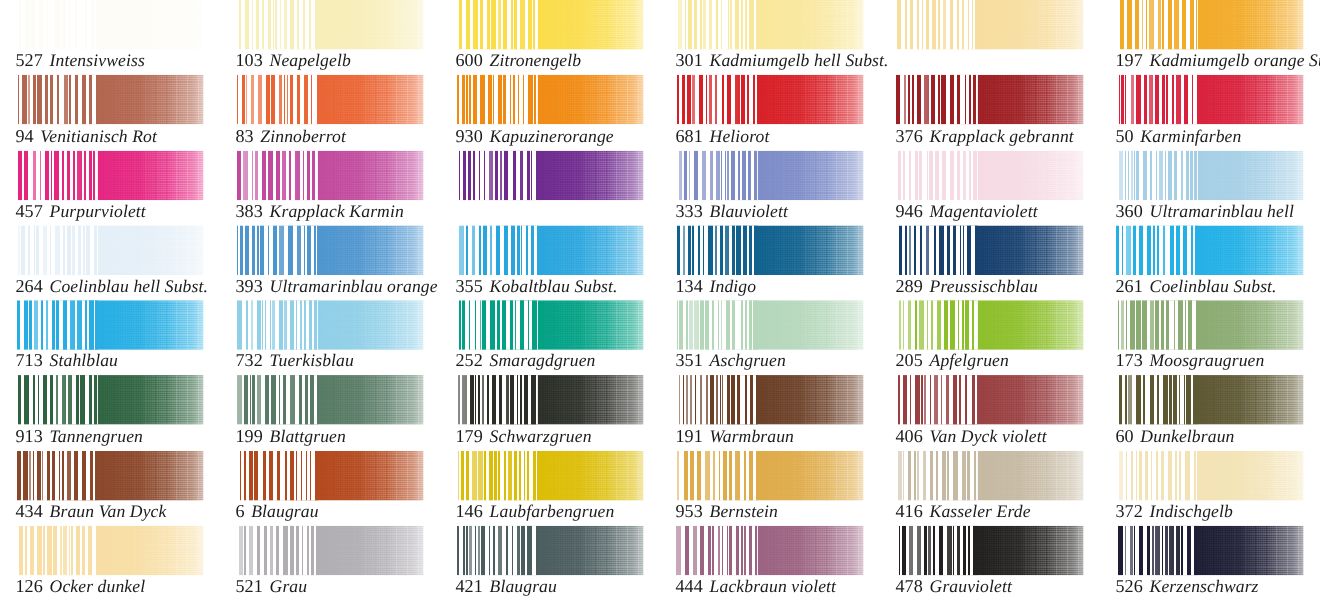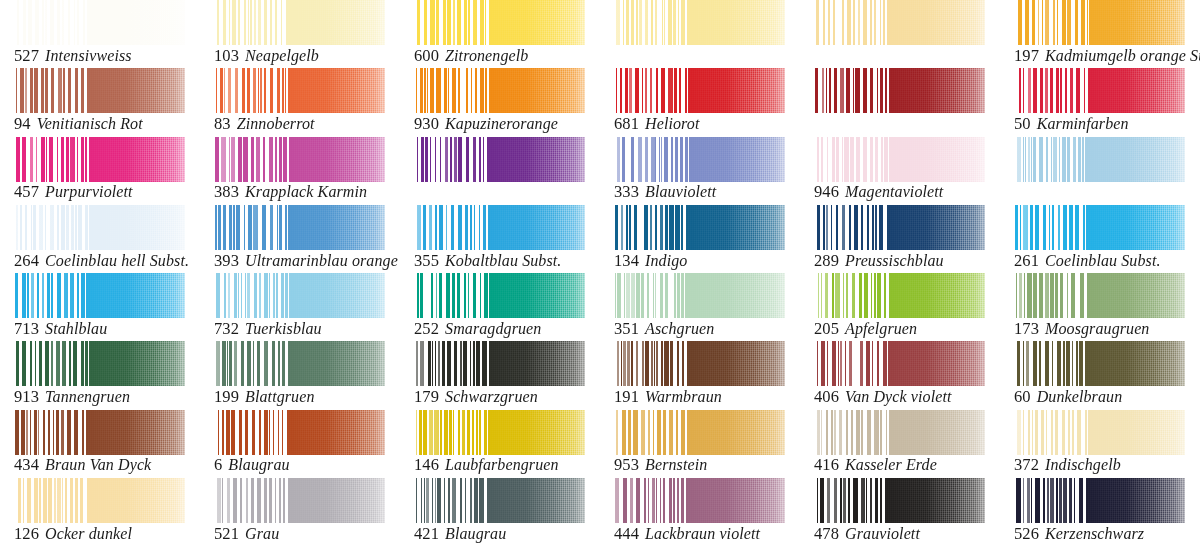--- a/index.html
+++ b/index.html
@@ -114,20 +114,21 @@
           <div class="grain" style="background: repeating-linear-gradient(90deg, rgba(255, 255, 255, 0) 0px, rgba(255, 255, 255, 0) 1px, rgba(255, 255, 255, 0.3) 1px, rgba(255, 255, 255, 0.3) 2px), repeating-linear-gradient(0deg, rgba(255, 255, 255, 0) 0px, rgba(255, 255, 255, 0) 1px, rgba(255, 255, 255, 0.22) 1px, rgba(255, 255, 255, 0.22) 2px); mask-image: linear-gradient(90deg, rgba(0, 0, 0, 0) 0%, rgba(0, 0, 0, 0.25) 45%, rgba(0, 0, 0, 0.9) 80%, rgb(0, 0, 0) 100%);"></div>
         </div>
         <div class="caption"><span class="num">600</span><span class="nm">Zitronengelb</span></div>
       </div>
       <div class="cell">
         <div class="swatch" title="Kadmiumgelb hell Subst.">
           <div class="body" style="background: linear-gradient(90deg, rgb(255, 255, 255) 0%, rgb(255, 255, 255) 1%, rgb(249, 231, 154) 40%, rgb(249, 231, 154) 66%, rgba(249, 231, 154, 0.92) 82%, rgba(249, 231, 154, 0.72) 94%, rgba(249, 231, 154, 0.45) 100%);"></div>
           <div class="streaks" style="background: linear-gradient(90deg, rgb(255, 255, 255) 0%, rgb(255, 255, 255) 3.25%, rgba(249, 231, 154, 0.55) 3.25%, rgba(249, 231, 154, 0.55) 7.53%, rgb(255, 255, 255) 7.53%, rgb(255, 255, 255) 11.59%, rgb(249, 231, 154) 11.59%, rgb(249, 231, 154) 13.25%, rgb(255, 255, 255) 13.25%, rgb(255, 255, 255) 15.34%, rgb(249, 231, 154) 15.34%, rgb(249, 231, 154) 19.72%, rgb(255, 255, 255) 19.72%, rgb(255, 255, 255) 22.27%, rgb(249, 231, 154) 22.27%, rgb(249, 231, 154) 26.69%, rgb(255, 255, 255) 26.69%, rgb(255, 255, 255) 29.48%, rgb(249, 231, 154) 29.48%, rgb(249, 231, 154) 31.7%, rgb(255, 255, 255) 31.7%, rgb(255, 255, 255) 33.4%, rgba(249, 231, 154, 0.55) 33.4%, rgba(249, 231, 154, 0.55) 37.12%, rgb(255, 255, 255) 37.12%, rgb(255, 255, 255) 41.26%, rgba(249, 231, 154, 0.55) 41.26%, rgba(249, 231, 154, 0.55) 44.85%, rgb(255, 255, 255) 44.85%, rgb(255, 255, 255) 49.41%, rgb(249, 231, 154) 49.41%, rgb(249, 231, 154) 52.01%, rgb(255, 255, 255) 52.01%, rgb(255, 255, 255) 55.22%, rgba(249, 231, 154, 0.55) 55.22%, rgba(249, 231, 154, 0.55) 56.9%, rgb(255, 255, 255) 56.9%, rgb(255, 255, 255) 59.55%, rgb(249, 231, 154) 59.55%, rgb(249, 231, 154) 60.59%, rgb(255, 255, 255) 60.59%, rgb(255, 255, 255) 63.43%, rgb(249, 231, 154) 63.43%, rgb(249, 231, 154) 64.91%, rgb(255, 255, 255) 64.91%, rgb(255, 255, 255) 66.62%, rgba(249, 231, 154, 0.55) 66.62%, rgba(249, 231, 154, 0.55) 68.24%, rgb(255, 255, 255) 68.24%, rgb(255, 255, 255) 72.42%, rgb(249, 231, 154) 72.42%, rgb(249, 231, 154) 76.94%, rgb(255, 255, 255) 76.94%, rgb(255, 255, 255) 79.05%, rgba(249, 231, 154, 0.55) 79.05%, rgba(249, 231, 154, 0.55) 82.41%, rgb(255, 255, 255) 82.41%, rgb(255, 255, 255) 84.93%, rgba(249, 231, 154, 0.55) 84.93%, rgba(249, 231, 154, 0.55) 86.4%, rgb(255, 255, 255) 86.4%, rgb(255, 255, 255) 89.1%, rgb(249, 231, 154) 89.1%, rgb(249, 231, 154) 95.01%, rgb(255, 255, 255) 95.01%, rgb(255, 255, 255) 97.26%, rgba(249, 231, 154, 0.55) 97.26%, rgba(249, 231, 154, 0.55) 101.17%);"></div>
           <div class="grain" style="background: repeating-linear-gradient(90deg, rgba(255, 255, 255, 0) 0px, rgba(255, 255, 255, 0) 1px, rgba(255, 255, 255, 0.3) 1px, rgba(255, 255, 255, 0.3) 2px), repeating-linear-gradient(0deg, rgba(255, 255, 255, 0) 0px, rgba(255, 255, 255, 0) 1px, rgba(255, 255, 255, 0.22) 1px, rgba(255, 255, 255, 0.22) 2px); mask-image: linear-gradient(90deg, rgba(0, 0, 0, 0) 0%, rgba(0, 0, 0, 0.25) 45%, rgba(0, 0, 0, 0.9) 80%, rgb(0, 0, 0) 100%);"></div>
         </div>
+        <div class="caption"><span class="num">301</span><span class="nm">Kadmiumgelb hell Subst.</span></div>
       </div>
       <div class="cell">
         <div class="swatch" title="Kadmiumgelb dunkel Subst.">
           <div class="body" style="background: linear-gradient(90deg, rgb(255, 255, 255) 0%, rgb(255, 255, 255) 1%, rgb(247, 221, 158) 40%, rgb(247, 221, 158) 66%, rgba(247, 221, 158, 0.92) 82%, rgba(247, 221, 158, 0.72) 94%, rgba(247, 221, 158, 0.45) 100%);"></div>
           <div class="streaks" style="background: linear-gradient(90deg, rgb(255, 255, 255) 0%, rgb(255, 255, 255) 2.26%, rgb(247, 221, 158) 2.26%, rgb(247, 221, 158) 6.93%, rgb(255, 255, 255) 6.93%, rgb(255, 255, 255) 11.57%, rgb(247, 221, 158) 11.57%, rgb(247, 221, 158) 14%, rgb(255, 255, 255) 14%, rgb(255, 255, 255) 18.26%, rgb(247, 221, 158) 18.26%, rgb(247, 221, 158) 21.89%, rgb(255, 255, 255) 21.89%, rgb(255, 255, 255) 25.96%, rgb(247, 221, 158) 25.96%, rgb(247, 221, 158) 28.31%, rgb(255, 255, 255) 28.31%, rgb(255, 255, 255) 32.75%, rgb(247, 221, 158) 32.75%, rgb(247, 221, 158) 33.9%, rgb(255, 255, 255) 33.9%, rgb(255, 255, 255) 37.17%, rgb(247, 221, 158) 37.17%, rgb(247, 221, 158) 40.49%, rgb(255, 255, 255) 40.49%, rgb(255, 255, 255) 44.62%, rgb(247, 221, 158) 44.62%, rgb(247, 221, 158) 48.76%, rgb(255, 255, 255) 48.76%, rgb(255, 255, 255) 51.41%, rgb(247, 221, 158) 51.41%, rgb(247, 221, 158) 54.58%, rgb(255, 255, 255) 54.58%, rgb(255, 255, 255) 58.26%, rgba(247, 221, 158, 0.55) 58.26%, rgba(247, 221, 158, 0.55) 60.82%, rgb(255, 255, 255) 60.82%, rgb(255, 255, 255) 65.93%, rgb(247, 221, 158) 65.93%, rgb(247, 221, 158) 70.01%, rgb(255, 255, 255) 70.01%, rgb(255, 255, 255) 74.93%, rgb(247, 221, 158) 74.93%, rgb(247, 221, 158) 77.28%, rgb(255, 255, 255) 77.28%, rgb(255, 255, 255) 80.17%, rgba(247, 221, 158, 0.55) 80.17%, rgba(247, 221, 158, 0.55) 83.17%, rgb(255, 255, 255) 83.17%, rgb(255, 255, 255) 88.46%, rgb(247, 221, 158) 88.46%, rgb(247, 221, 158) 89.62%, rgb(255, 255, 255) 89.62%, rgb(255, 255, 255) 92.41%, rgba(247, 221, 158, 0.55) 92.41%, rgba(247, 221, 158, 0.55) 94.27%, rgb(255, 255, 255) 94.27%, rgb(255, 255, 255) 96.71%, rgb(247, 221, 158) 96.71%, rgb(247, 221, 158) 102.48%);"></div>
           <div class="grain" style="background: repeating-linear-gradient(90deg, rgba(255, 255, 255, 0) 0px, rgba(255, 255, 255, 0) 1px, rgba(255, 255, 255, 0.3) 1px, rgba(255, 255, 255, 0.3) 2px), repeating-linear-gradient(0deg, rgba(255, 255, 255, 0) 0px, rgba(255, 255, 255, 0) 1px, rgba(255, 255, 255, 0.22) 1px, rgba(255, 255, 255, 0.22) 2px); mask-image: linear-gradient(90deg, rgba(0, 0, 0, 0) 0%, rgba(0, 0, 0, 0.25) 45%, rgba(0, 0, 0, 0.9) 80%, rgb(0, 0, 0) 100%);"></div>
         </div>
       </div>
       <div class="cell">
         <div class="swatch" title="Kadmiumgelb orange Subst.">
@@ -168,20 +169,21 @@
           <div class="grain" style="background: repeating-linear-gradient(90deg, rgba(255, 255, 255, 0) 0px, rgba(255, 255, 255, 0) 1px, rgba(255, 255, 255, 0.3) 1px, rgba(255, 255, 255, 0.3) 2px), repeating-linear-gradient(0deg, rgba(255, 255, 255, 0) 0px, rgba(255, 255, 255, 0) 1px, rgba(255, 255, 255, 0.22) 1px, rgba(255, 255, 255, 0.22) 2px); mask-image: linear-gradient(90deg, rgba(0, 0, 0, 0) 0%, rgba(0, 0, 0, 0.25) 45%, rgba(0, 0, 0, 0.9) 80%, rgb(0, 0, 0) 100%);"></div>
         </div>
         <div class="caption"><span class="num">681</span><span class="nm">Heliorot</span></div>
       </div>
       <div class="cell">
         <div class="swatch" title="Krapplack gebrannt">
           <div class="body" style="background: linear-gradient(90deg, rgb(255, 255, 255) 0%, rgb(255, 255, 255) 1%, rgb(158, 31, 35) 40%, rgb(158, 31, 35) 66%, rgba(158, 31, 35, 0.92) 82%, rgba(158, 31, 35, 0.72) 94%, rgba(158, 31, 35, 0.45) 100%);"></div>
           <div class="streaks" style="background: linear-gradient(90deg, rgb(255, 255, 255) 0%, rgb(255, 255, 255) 1.23%, rgb(158, 31, 35) 1.23%, rgb(158, 31, 35) 6%, rgb(255, 255, 255) 6%, rgb(255, 255, 255) 10.97%, rgba(158, 31, 35, 0.55) 10.97%, rgba(158, 31, 35, 0.55) 13.04%, rgb(255, 255, 255) 13.04%, rgb(255, 255, 255) 15.83%, rgb(158, 31, 35) 15.83%, rgb(158, 31, 35) 17.94%, rgb(255, 255, 255) 17.94%, rgb(255, 255, 255) 20.01%, rgb(158, 31, 35) 20.01%, rgb(158, 31, 35) 22.98%, rgb(255, 255, 255) 22.98%, rgb(255, 255, 255) 26.18%, rgb(158, 31, 35) 26.18%, rgb(158, 31, 35) 30.88%, rgb(255, 255, 255) 30.88%, rgb(255, 255, 255) 35.02%, rgba(158, 31, 35, 0.55) 35.02%, rgba(158, 31, 35, 0.55) 40.65%, rgb(255, 255, 255) 40.65%, rgb(255, 255, 255) 43.19%, rgb(158, 31, 35) 43.19%, rgb(158, 31, 35) 47.89%, rgb(255, 255, 255) 47.89%, rgb(255, 255, 255) 51.61%, rgb(158, 31, 35) 51.61%, rgb(158, 31, 35) 53.91%, rgb(255, 255, 255) 53.91%, rgb(255, 255, 255) 55.24%, rgb(158, 31, 35) 55.24%, rgb(158, 31, 35) 61.03%, rgb(255, 255, 255) 61.03%, rgb(255, 255, 255) 65.59%, rgb(158, 31, 35) 65.59%, rgb(158, 31, 35) 70.68%, rgb(255, 255, 255) 70.68%, rgb(255, 255, 255) 74.99%, rgb(158, 31, 35) 74.99%, rgb(158, 31, 35) 78.9%, rgb(255, 255, 255) 78.9%, rgb(255, 255, 255) 84.05%, rgb(158, 31, 35) 84.05%, rgb(158, 31, 35) 85.84%, rgb(255, 255, 255) 85.84%, rgb(255, 255, 255) 88.62%, rgb(158, 31, 35) 88.62%, rgb(158, 31, 35) 91.54%, rgb(255, 255, 255) 91.54%, rgb(255, 255, 255) 94.3%, rgb(158, 31, 35) 94.3%, rgb(158, 31, 35) 97.64%, rgb(255, 255, 255) 97.64%, rgb(255, 255, 255) 102.16%, rgb(158, 31, 35) 102.16%, rgb(158, 31, 35) 105.83%);"></div>
           <div class="grain" style="background: repeating-linear-gradient(90deg, rgba(255, 255, 255, 0) 0px, rgba(255, 255, 255, 0) 1px, rgba(255, 255, 255, 0.3) 1px, rgba(255, 255, 255, 0.3) 2px), repeating-linear-gradient(0deg, rgba(255, 255, 255, 0) 0px, rgba(255, 255, 255, 0) 1px, rgba(255, 255, 255, 0.22) 1px, rgba(255, 255, 255, 0.22) 2px); mask-image: linear-gradient(90deg, rgba(0, 0, 0, 0) 0%, rgba(0, 0, 0, 0.25) 45%, rgba(0, 0, 0, 0.9) 80%, rgb(0, 0, 0) 100%);"></div>
         </div>
+        <div class="caption"><span class="num">376</span><span class="nm">Krapplack gebrannt</span></div>
       </div>
       <div class="cell">
         <div class="swatch" title="Karminfarben">
           <div class="body" style="background: linear-gradient(90deg, rgb(255, 255, 255) 0%, rgb(255, 255, 255) 1%, rgb(217, 32, 60) 40%, rgb(217, 32, 60) 66%, rgba(217, 32, 60, 0.92) 82%, rgba(217, 32, 60, 0.72) 94%, rgba(217, 32, 60, 0.45) 100%);"></div>
           <div class="streaks" style="background: linear-gradient(90deg, rgb(255, 255, 255) 0%, rgb(255, 255, 255) 4.73%, rgb(217, 32, 60) 4.73%, rgb(217, 32, 60) 5.82%, rgb(255, 255, 255) 5.82%, rgb(255, 255, 255) 7.13%, rgb(217, 32, 60) 7.13%, rgb(217, 32, 60) 9.92%, rgb(255, 255, 255) 9.92%, rgb(255, 255, 255) 11.42%, rgb(217, 32, 60) 11.42%, rgb(217, 32, 60) 13.1%, rgb(255, 255, 255) 13.1%, rgb(255, 255, 255) 18.4%, rgba(217, 32, 60, 0.55) 18.4%, rgba(217, 32, 60, 0.55) 22.32%, rgb(255, 255, 255) 22.32%, rgb(255, 255, 255) 25.28%, rgb(217, 32, 60) 25.28%, rgb(217, 32, 60) 30.66%, rgb(255, 255, 255) 30.66%, rgb(255, 255, 255) 35.14%, rgb(217, 32, 60) 35.14%, rgb(217, 32, 60) 38.37%, rgb(255, 255, 255) 38.37%, rgb(255, 255, 255) 40.86%, rgba(217, 32, 60, 0.55) 40.86%, rgba(217, 32, 60, 0.55) 45.83%, rgb(255, 255, 255) 45.83%, rgb(255, 255, 255) 48.34%, rgb(217, 32, 60) 48.34%, rgb(217, 32, 60) 52.35%, rgb(255, 255, 255) 52.35%, rgb(255, 255, 255) 56.2%, rgb(217, 32, 60) 56.2%, rgb(217, 32, 60) 59.66%, rgb(255, 255, 255) 59.66%, rgb(255, 255, 255) 60.97%, rgb(217, 32, 60) 60.97%, rgb(217, 32, 60) 63.57%, rgb(255, 255, 255) 63.57%, rgb(255, 255, 255) 68.33%, rgb(217, 32, 60) 68.33%, rgb(217, 32, 60) 70.46%, rgb(255, 255, 255) 70.46%, rgb(255, 255, 255) 74.04%, rgba(217, 32, 60, 0.55) 74.04%, rgba(217, 32, 60, 0.55) 79.06%, rgb(255, 255, 255) 79.06%, rgb(255, 255, 255) 82.92%, rgb(217, 32, 60) 82.92%, rgb(217, 32, 60) 88.11%, rgb(255, 255, 255) 88.11%, rgb(255, 255, 255) 92.72%, rgb(217, 32, 60) 92.72%, rgb(217, 32, 60) 94.25%, rgb(255, 255, 255) 94.25%, rgb(255, 255, 255) 98.76%, rgb(217, 32, 60) 98.76%, rgb(217, 32, 60) 100.43%);"></div>
           <div class="grain" style="background: repeating-linear-gradient(90deg, rgba(255, 255, 255, 0) 0px, rgba(255, 255, 255, 0) 1px, rgba(255, 255, 255, 0.3) 1px, rgba(255, 255, 255, 0.3) 2px), repeating-linear-gradient(0deg, rgba(255, 255, 255, 0) 0px, rgba(255, 255, 255, 0) 1px, rgba(255, 255, 255, 0.22) 1px, rgba(255, 255, 255, 0.22) 2px); mask-image: linear-gradient(90deg, rgba(0, 0, 0, 0) 0%, rgba(0, 0, 0, 0.25) 45%, rgba(0, 0, 0, 0.9) 80%, rgb(0, 0, 0) 100%);"></div>
         </div>
         <div class="caption"><span class="num">50</span><span class="nm">Karminfarben</span></div>
       </div>
       <div class="cell">
@@ -222,20 +224,21 @@
           <div class="grain" style="background: repeating-linear-gradient(90deg, rgba(255, 255, 255, 0) 0px, rgba(255, 255, 255, 0) 1px, rgba(255, 255, 255, 0.3) 1px, rgba(255, 255, 255, 0.3) 2px), repeating-linear-gradient(0deg, rgba(255, 255, 255, 0) 0px, rgba(255, 255, 255, 0) 1px, rgba(255, 255, 255, 0.22) 1px, rgba(255, 255, 255, 0.22) 2px); mask-image: linear-gradient(90deg, rgba(0, 0, 0, 0) 0%, rgba(0, 0, 0, 0.25) 45%, rgba(0, 0, 0, 0.9) 80%, rgb(0, 0, 0) 100%);"></div>
         </div>
         <div class="caption"><span class="num">946</span><span class="nm">Magentaviolett</span></div>
       </div>
       <div class="cell">
         <div class="swatch" title="Ultramarinblau hell">
           <div class="body" style="background: linear-gradient(90deg, rgb(255, 255, 255) 0%, rgb(255, 255, 255) 1%, rgb(165, 207, 230) 40%, rgb(165, 207, 230) 66%, rgba(165, 207, 230, 0.92) 82%, rgba(165, 207, 230, 0.72) 94%, rgba(165, 207, 230, 0.45) 100%);"></div>
           <div class="streaks" style="background: linear-gradient(90deg, rgb(255, 255, 255) 0%, rgb(255, 255, 255) 3.95%, rgba(165, 207, 230, 0.55) 3.95%, rgba(165, 207, 230, 0.55) 8.67%, rgb(255, 255, 255) 8.67%, rgb(255, 255, 255) 12.05%, rgb(165, 207, 230) 12.05%, rgb(165, 207, 230) 13.21%, rgb(255, 255, 255) 13.21%, rgb(255, 255, 255) 14.92%, rgb(165, 207, 230) 14.92%, rgb(165, 207, 230) 15.99%, rgb(255, 255, 255) 15.99%, rgb(255, 255, 255) 19.18%, rgba(165, 207, 230, 0.55) 19.18%, rgba(165, 207, 230, 0.55) 21.23%, rgb(255, 255, 255) 21.23%, rgb(255, 255, 255) 22.43%, rgb(165, 207, 230) 22.43%, rgb(165, 207, 230) 23.49%, rgb(255, 255, 255) 23.49%, rgb(255, 255, 255) 25.05%, rgb(165, 207, 230) 25.05%, rgb(165, 207, 230) 28.91%, rgb(255, 255, 255) 28.91%, rgb(255, 255, 255) 33.21%, rgb(165, 207, 230) 33.21%, rgb(165, 207, 230) 38.47%, rgb(255, 255, 255) 38.47%, rgb(255, 255, 255) 42.53%, rgb(165, 207, 230) 42.53%, rgb(165, 207, 230) 44.77%, rgb(255, 255, 255) 44.77%, rgb(255, 255, 255) 49.06%, rgb(165, 207, 230) 49.06%, rgb(165, 207, 230) 50.92%, rgb(255, 255, 255) 50.92%, rgb(255, 255, 255) 52.59%, rgba(165, 207, 230, 0.55) 52.59%, rgba(165, 207, 230, 0.55) 57.57%, rgb(255, 255, 255) 57.57%, rgb(255, 255, 255) 59.92%, rgb(165, 207, 230) 59.92%, rgb(165, 207, 230) 61.28%, rgb(255, 255, 255) 61.28%, rgb(255, 255, 255) 63.73%, rgb(165, 207, 230) 63.73%, rgb(165, 207, 230) 69.2%, rgb(255, 255, 255) 69.2%, rgb(255, 255, 255) 71.24%, rgb(165, 207, 230) 71.24%, rgb(165, 207, 230) 74.36%, rgb(255, 255, 255) 74.36%, rgb(255, 255, 255) 79.1%, rgba(165, 207, 230, 0.55) 79.1%, rgba(165, 207, 230, 0.55) 82.12%, rgb(255, 255, 255) 82.12%, rgb(255, 255, 255) 84.99%, rgb(165, 207, 230) 84.99%, rgb(165, 207, 230) 88.73%, rgb(255, 255, 255) 88.73%, rgb(255, 255, 255) 90.54%, rgb(165, 207, 230) 90.54%, rgb(165, 207, 230) 93.71%, rgb(255, 255, 255) 93.71%, rgb(255, 255, 255) 95.11%, rgba(165, 207, 230, 0.55) 95.11%, rgba(165, 207, 230, 0.55) 99.46%, rgb(255, 255, 255) 99.46%, rgb(255, 255, 255) 101.71%, rgba(165, 207, 230, 0.55) 101.71%, rgba(165, 207, 230, 0.55) 105.52%);"></div>
           <div class="grain" style="background: repeating-linear-gradient(90deg, rgba(255, 255, 255, 0) 0px, rgba(255, 255, 255, 0) 1px, rgba(255, 255, 255, 0.3) 1px, rgba(255, 255, 255, 0.3) 2px), repeating-linear-gradient(0deg, rgba(255, 255, 255, 0) 0px, rgba(255, 255, 255, 0) 1px, rgba(255, 255, 255, 0.22) 1px, rgba(255, 255, 255, 0.22) 2px); mask-image: linear-gradient(90deg, rgba(0, 0, 0, 0) 0%, rgba(0, 0, 0, 0.25) 45%, rgba(0, 0, 0, 0.9) 80%, rgb(0, 0, 0) 100%);"></div>
         </div>
+        <div class="caption"><span class="num">360</span><span class="nm">Ultramarinblau hell</span></div>
       </div>
       <div class="cell">
         <div class="swatch" title="Coelinblau hell Subst.">
           <div class="body" style="background: linear-gradient(90deg, rgb(255, 255, 255) 0%, rgb(255, 255, 255) 1%, rgb(228, 239, 248) 40%, rgb(228, 239, 248) 66%, rgba(228, 239, 248, 0.92) 82%, rgba(228, 239, 248, 0.72) 94%, rgba(228, 239, 248, 0.45) 100%);"></div>
           <div class="streaks" style="background: linear-gradient(90deg, rgb(255, 255, 255) 0%, rgb(255, 255, 255) 2.84%, rgba(228, 239, 248, 0.55) 2.84%, rgba(228, 239, 248, 0.55) 5.3%, rgb(255, 255, 255) 5.3%, rgb(255, 255, 255) 7.37%, rgb(228, 239, 248) 7.37%, rgb(228, 239, 248) 11.3%, rgb(255, 255, 255) 11.3%, rgb(255, 255, 255) 15.25%, rgb(228, 239, 248) 15.25%, rgb(228, 239, 248) 17.22%, rgb(255, 255, 255) 17.22%, rgb(255, 255, 255) 22.02%, rgb(228, 239, 248) 22.02%, rgb(228, 239, 248) 24.03%, rgb(255, 255, 255) 24.03%, rgb(255, 255, 255) 25.41%, rgb(228, 239, 248) 25.41%, rgb(228, 239, 248) 28.7%, rgb(255, 255, 255) 28.7%, rgb(255, 255, 255) 33.83%, rgba(228, 239, 248, 0.55) 33.83%, rgba(228, 239, 248, 0.55) 38.78%, rgb(255, 255, 255) 38.78%, rgb(255, 255, 255) 41.35%, rgb(228, 239, 248) 41.35%, rgb(228, 239, 248) 43.33%, rgb(255, 255, 255) 43.33%, rgb(255, 255, 255) 47.78%, rgba(228, 239, 248, 0.55) 47.78%, rgba(228, 239, 248, 0.55) 53.56%, rgb(255, 255, 255) 53.56%, rgb(255, 255, 255) 57.47%, rgb(228, 239, 248) 57.47%, rgb(228, 239, 248) 59.61%, rgb(255, 255, 255) 59.61%, rgb(255, 255, 255) 62.71%, rgb(228, 239, 248) 62.71%, rgb(228, 239, 248) 67.44%, rgb(255, 255, 255) 67.44%, rgb(255, 255, 255) 68.72%, rgba(228, 239, 248, 0.55) 68.72%, rgba(228, 239, 248, 0.55) 72.68%, rgb(255, 255, 255) 72.68%, rgb(255, 255, 255) 76.31%, rgba(228, 239, 248, 0.55) 76.31%, rgba(228, 239, 248, 0.55) 79.42%, rgb(255, 255, 255) 79.42%, rgb(255, 255, 255) 81.83%, rgb(228, 239, 248) 81.83%, rgb(228, 239, 248) 84.33%, rgb(255, 255, 255) 84.33%, rgb(255, 255, 255) 85.69%, rgb(228, 239, 248) 85.69%, rgb(228, 239, 248) 90.58%, rgb(255, 255, 255) 90.58%, rgb(255, 255, 255) 94.96%, rgba(228, 239, 248, 0.55) 94.96%, rgba(228, 239, 248, 0.55) 99.27%, rgb(255, 255, 255) 99.27%, rgb(255, 255, 255) 103.04%, rgb(228, 239, 248) 103.04%, rgb(228, 239, 248) 106.04%);"></div>
           <div class="grain" style="background: repeating-linear-gradient(90deg, rgba(255, 255, 255, 0) 0px, rgba(255, 255, 255, 0) 1px, rgba(255, 255, 255, 0.3) 1px, rgba(255, 255, 255, 0.3) 2px), repeating-linear-gradient(0deg, rgba(255, 255, 255, 0) 0px, rgba(255, 255, 255, 0) 1px, rgba(255, 255, 255, 0.22) 1px, rgba(255, 255, 255, 0.22) 2px); mask-image: linear-gradient(90deg, rgba(0, 0, 0, 0) 0%, rgba(0, 0, 0, 0.25) 45%, rgba(0, 0, 0, 0.9) 80%, rgb(0, 0, 0) 100%);"></div>
         </div>
         <div class="caption"><span class="num">264</span><span class="nm">Coelinblau hell Subst.</span></div>
       </div>
       <div class="cell">

